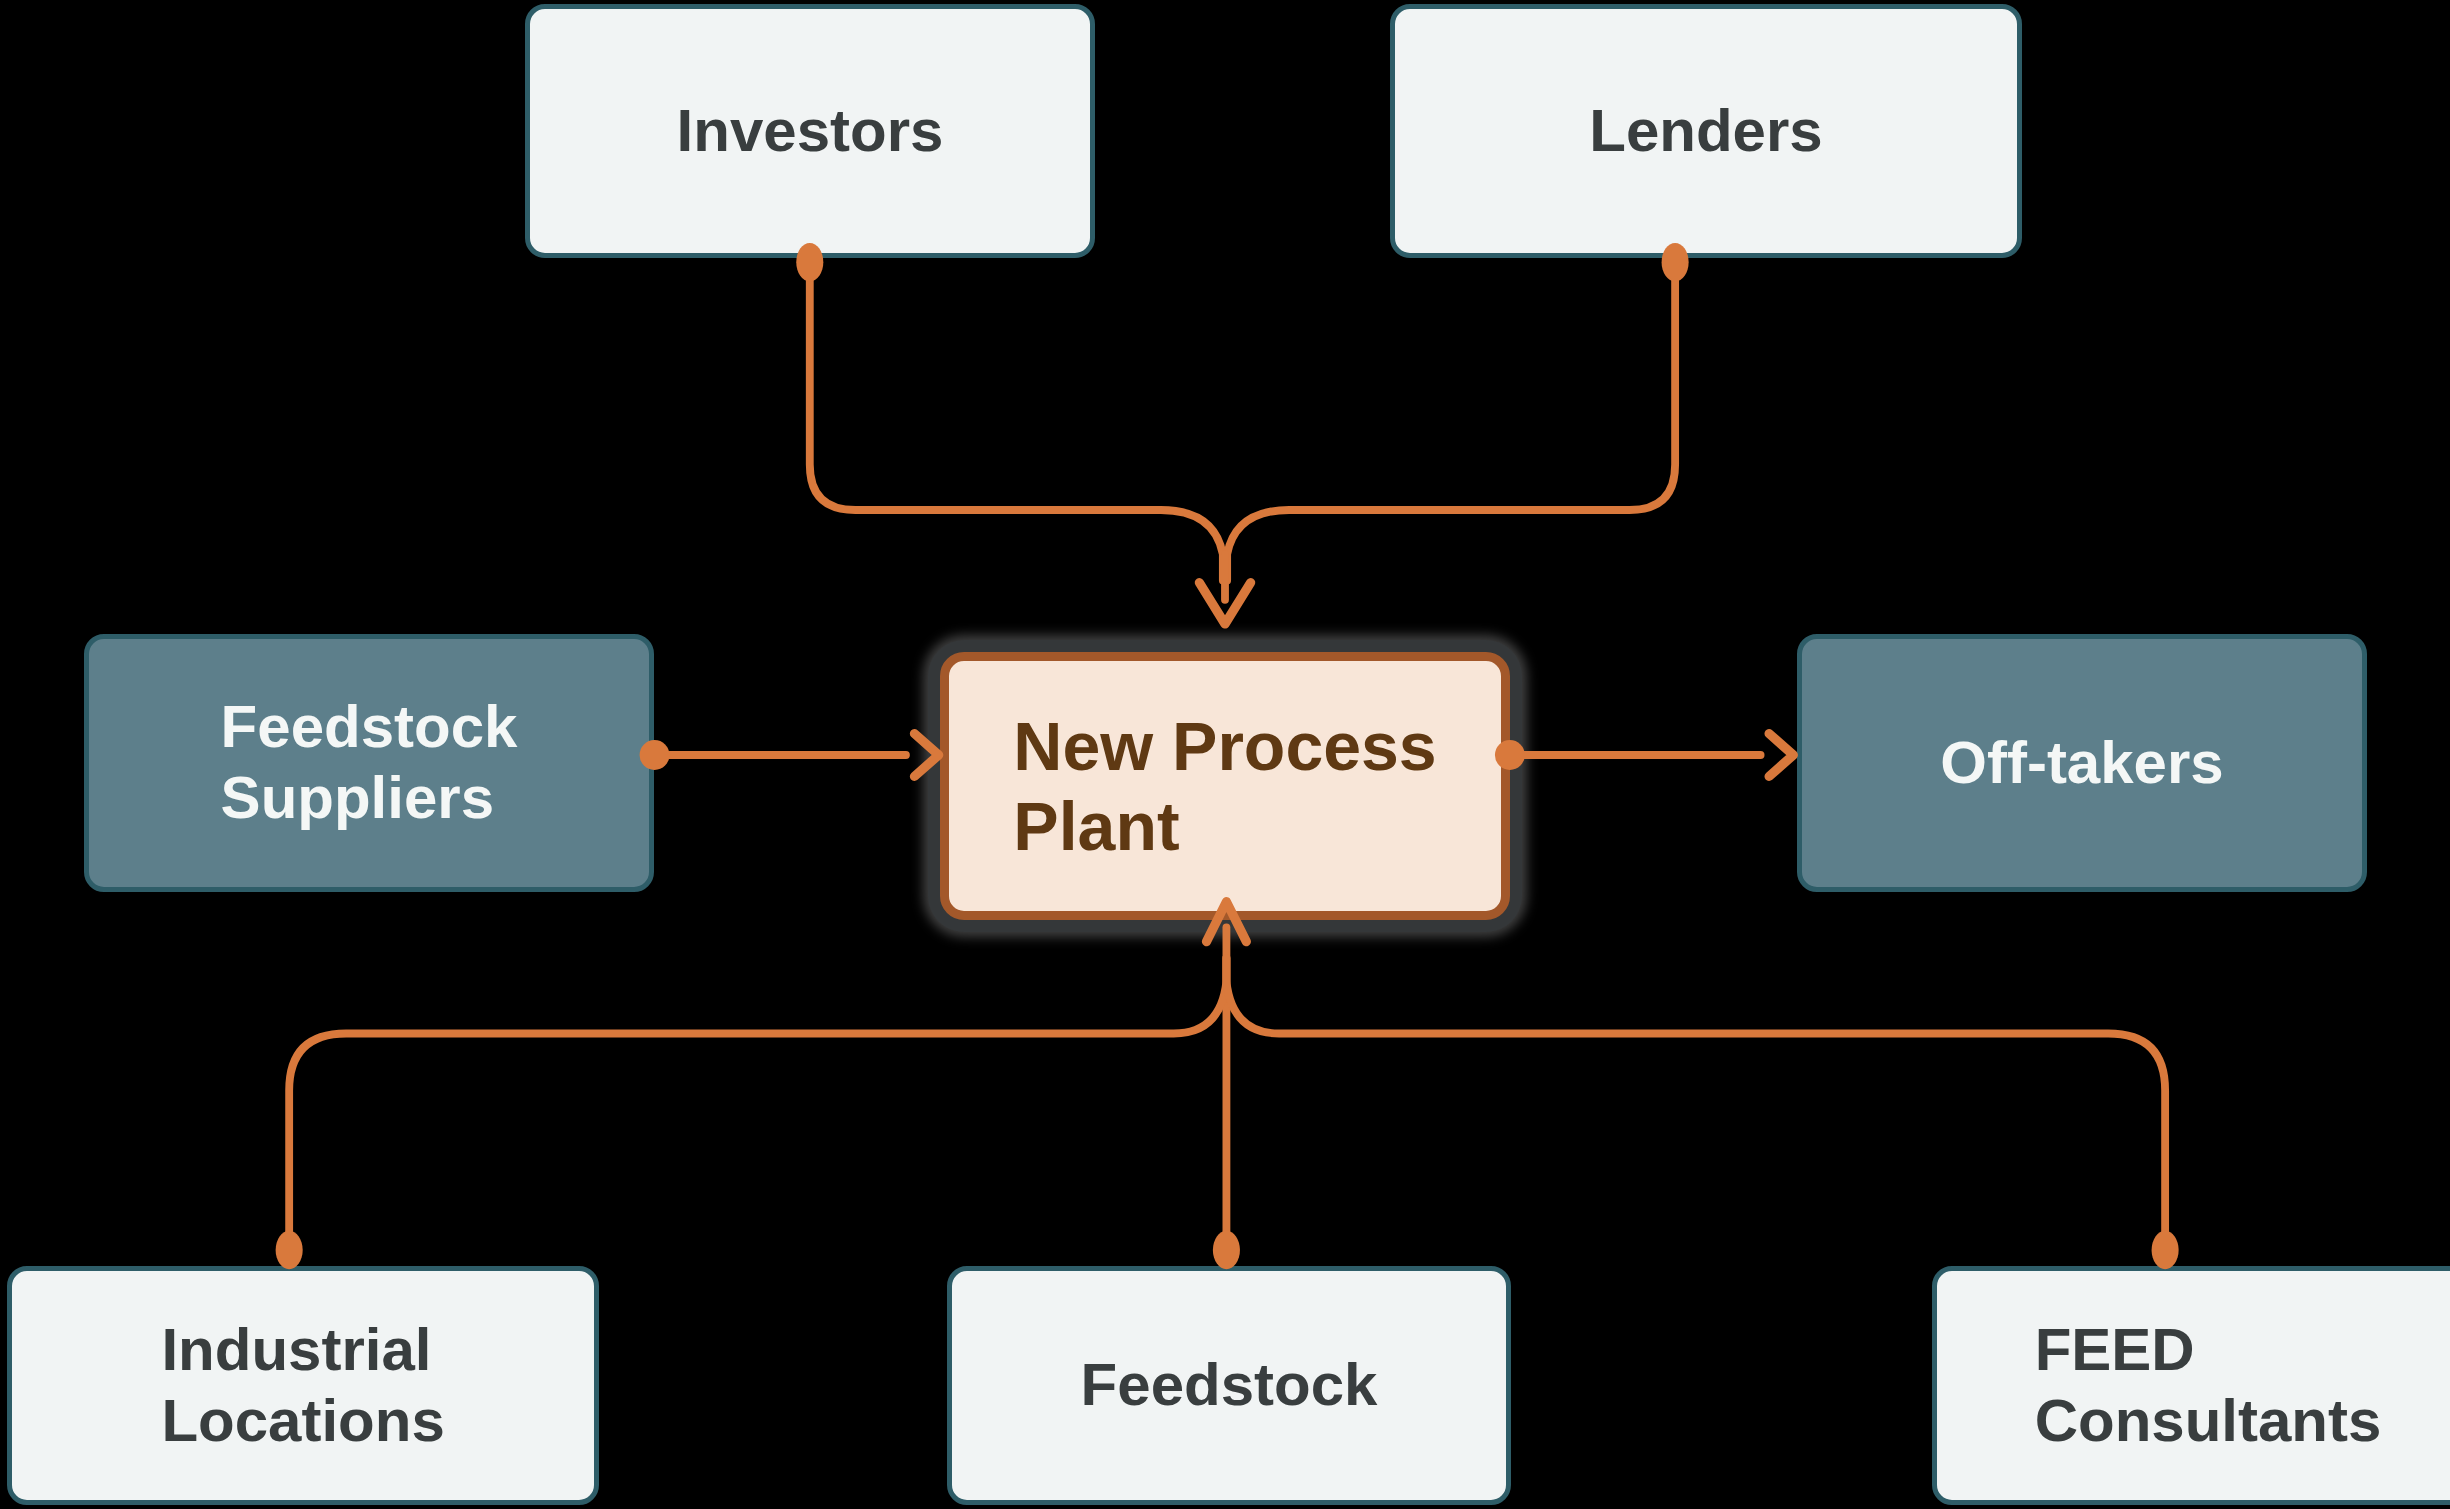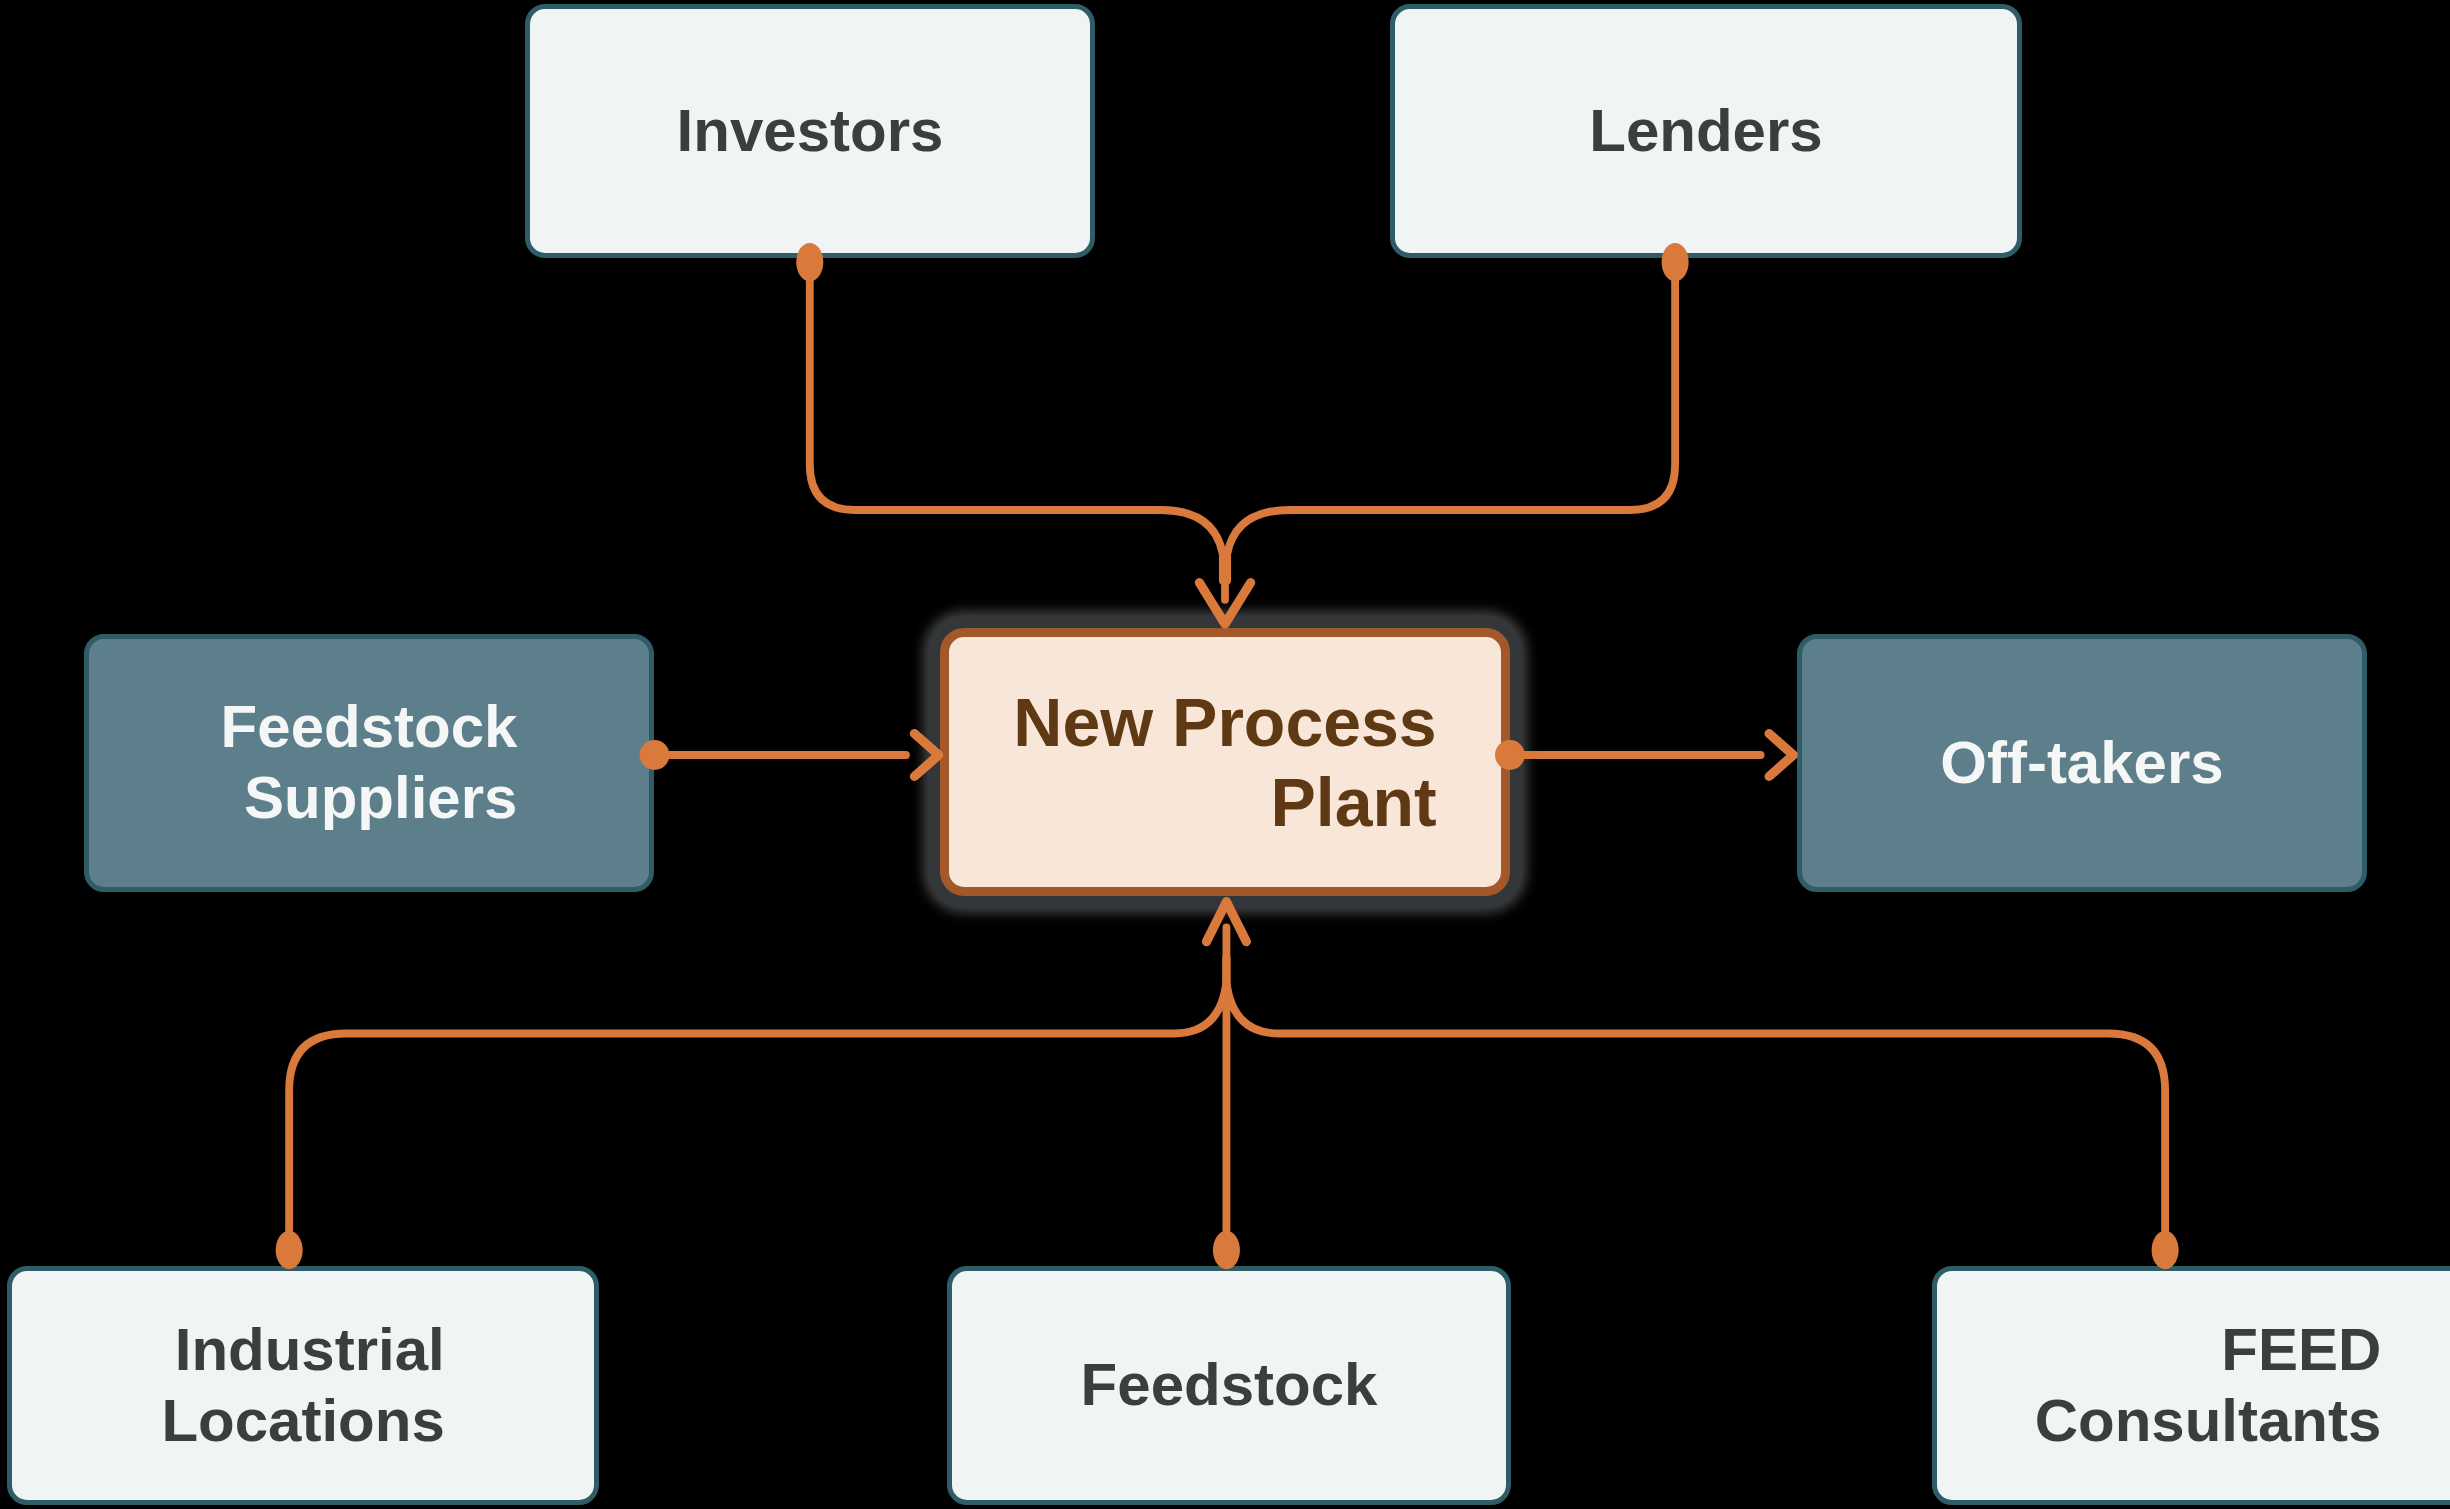--- a/index.html
+++ b/index.html
@@ -20,21 +20,21 @@
     position:relative;
     width:2450px;height:1510px;
     background:var(--canvas-bg);
     overflow:hidden;
     font-family:"Liberation Sans", sans-serif;
   }
   .node{
     position:absolute;
     box-sizing:border-box;
     display:flex;align-items:center;justify-content:center;
-    text-align:right;
+    text-align:left;
     border-radius:20px;
     font-weight:700;
     white-space:pre-line;
     line-height:1.18;
   }
   .node-light{
     background:var(--light-fill);
     border:5px solid var(--teal-border);
     color:var(--light-text);
     box-shadow:2.8px 5.7px 13px rgba(0,0,0,0.55);
@@ -47,20 +47,21 @@
     box-shadow:2.8px 5.7px 13px rgba(0,0,0,0.55);
     font-size:60px;
   }
   .node-center{
     background:var(--center-fill);
     border:9.3px solid var(--center-border);
     color:var(--center-text);
     font-size:68px;
     border-radius:24px;
     box-shadow:0 0 0 12px var(--center-glow), 0 0 11.4px 17px rgba(235,235,235,0.28);
+    margin-top:24px;
   }
   
   #node-investors {left:525px;  top:4.3px;    width:570px; height:254px;}
   #node-lenders   {left:1390px; top:4.3px;    width:632px; height:254px;}
   #node-feedstock {left:84px;  top:634px;  width:570px; height:258px;}
   #node-plant     {left:940px; top:628px;  width:570px; height:268px;}
   #node-offtakers {left:1797px; top:634px;  width:570px; height:258px;}
   #node-industrial{left:7.1px;   top:1266px; width:592px; height:239px;}
   #node-licensors {left:947px; top:1266px; width:564px; height:239px;}
   #node-feed      {left:1932px; top:1266px; width:552px; height:239px;}

